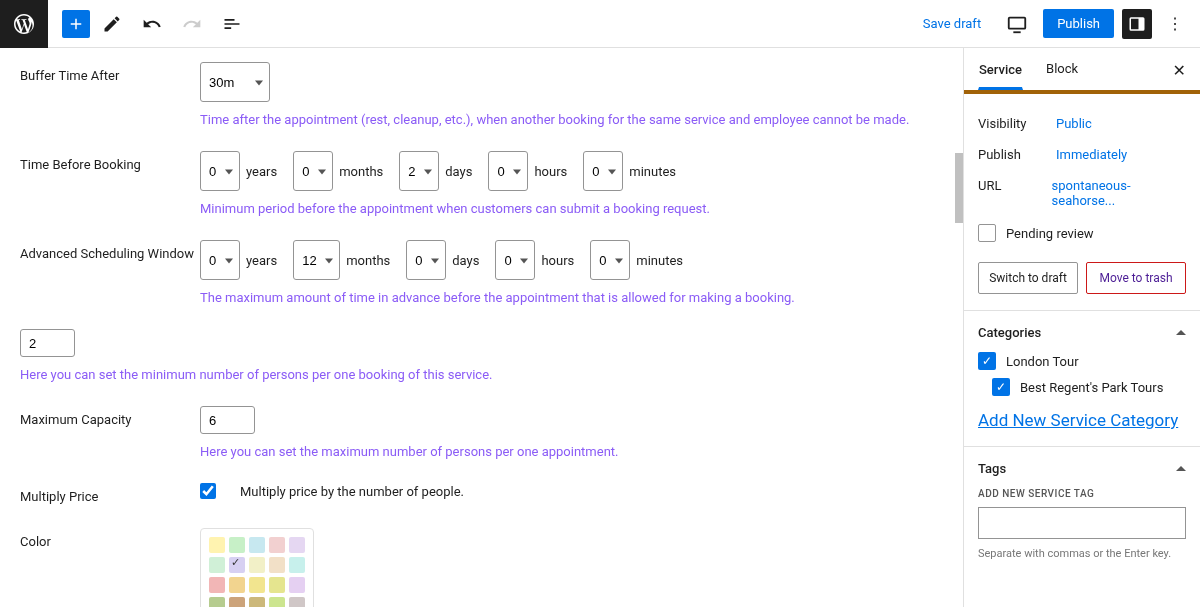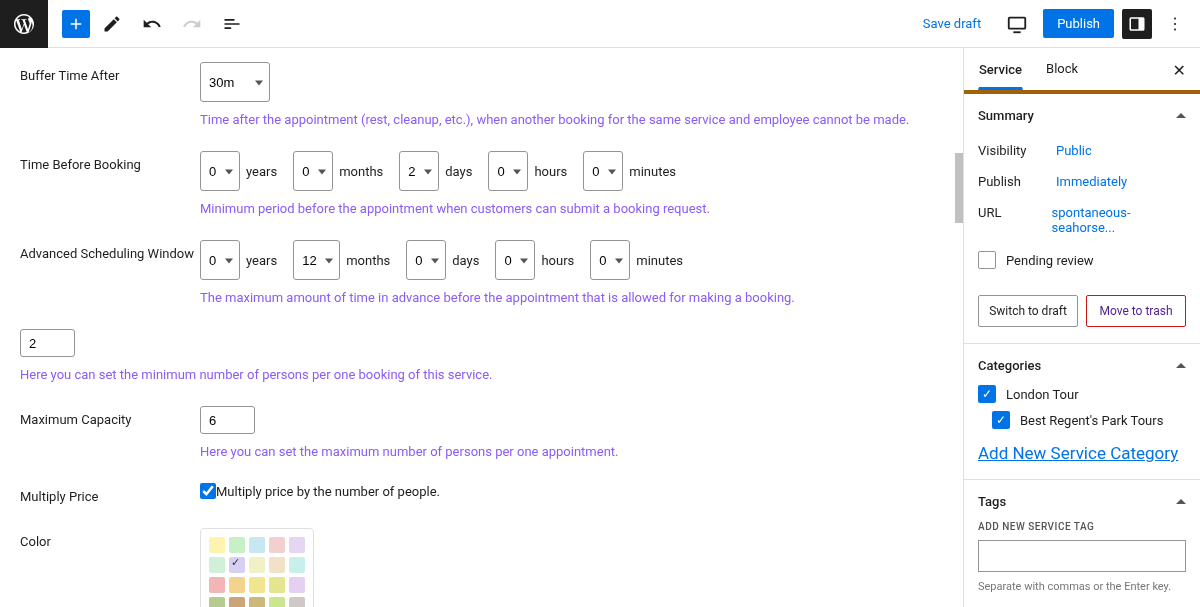--- a/index.html
+++ b/index.html
@@ -24,21 +24,21 @@
 .field-label { width: 180px; font-size: 13px; color: #1e1e1e; padding-top: 6px; }
 .field-body { flex: 1; }
 .field-controls { display: flex; align-items: center; gap: 6px; flex-wrap: wrap; }
 .sel { border: 1px solid #949494; border-radius: 3px; background: #fff; height: 40px; padding: 0 22px 0 8px; font-size: 13px; appearance: none; position: relative; }
 .sel-wrap { position: relative; display: inline-block; }
 .sel-wrap::after { content: ""; position: absolute; right: 7px; top: 50%; transform: translateY(-30%); border-left: 4px solid transparent; border-right: 4px solid transparent; border-top: 5px solid #555; pointer-events: none; }
 .unit { font-size: 13px; color: #1e1e1e; margin-right: 10px; }
 .help { font-size: 13px; color: #8b5cf6; margin-top: 10px; }
 .txt { border: 1px solid #949494; border-radius: 3px; background: #fff; height: 28px; padding: 0 8px; font-size: 13px; width: 55px; }
 .chk { width: 16px; height: 16px; accent-color: #0073e6; }
-.chk-row { display: flex; align-items: center; gap: 0; }
+.chk-row { display: flex; align-items: center; gap: 24px; }
 .palette { border: 1px solid #e0e0e0; border-radius: 4px; padding: 8px; display: inline-block; background: #fff; }
 .palette-row { display: flex; gap: 4px; margin-bottom: 4px; }
 .swatch { width: 16px; height: 16px; border-radius: 2px; cursor: pointer; position: relative; }
 .swatch.sel-sw::after { content: "✓"; position: absolute; top: -1px; left: 2px; font-size: 11px; color: #333; }
 .more-btn { text-align: center; font-size: 13px; color: #1e1e1e; padding: 4px; border: 1px solid #e0e0e0; border-radius: 2px; margin-top: 4px; cursor: pointer; background:#fafafa; }
 .scroll-thumb { position: absolute; right: 0; top: 105px; width: 8px; height: 70px; background: #c0c0c0; }
 .sidebar { width: 237px; border-left: 1px solid #e0e0e0; display: flex; flex-direction: column; overflow-y: auto; }
 .tabs { display: flex; align-items: flex-end; border-bottom: 4px solid #a16207; padding: 0 14px; height: 46px; position: relative; }
 .tab { padding: 13px 0; margin-right: 22px; font-size: 13px; cursor: pointer; color: #1e1e1e; border: 1px solid transparent; }
 .tab.active { border-bottom: 3px solid #0073e6; font-weight: 500; padding-bottom: 10px; }
@@ -46,21 +46,21 @@
 .panel { padding: 14px 14px 16px 14px; border-bottom: 1px solid #e0e0e0; }
 .panel-hd { display: flex; justify-content: space-between; align-items: center; cursor: pointer; margin-bottom: 12px; }
 .panel-title { font-weight: 500; font-size: 13px; }
 .caret-up { border-left: 5px solid transparent; border-right: 5px solid transparent; border-bottom: 5px solid #555; }
 .kv { display: flex; padding: 8px 0; font-size: 13px; }
 .kv-k { width: 78px; color: #1e1e1e; }
 .kv-v { color: #0073e6; cursor: pointer; }
 .pending { display: flex; align-items: center; gap: 10px; margin-top: 8px; font-size: 13px; }
 .pending-box { width: 18px; height: 18px; border: 1px solid #949494; border-radius: 2px; cursor: pointer; }
 .btn-row { display: flex; gap: 8px; margin-top: 20px; }
-.btn-o { flex: 1; border: 1px solid #949494; border-radius: 2px; padding: 8px 0; text-align: center; font-size: 12px; cursor: pointer; background: #fff; margin-top: 6px; }
+.btn-o { flex: 1; border: 1px solid #949494; border-radius: 2px; padding: 8px 0; text-align: center; font-size: 12px; cursor: pointer; background: #fff; }
 .btn-danger { border-color: #cc1818; color: #4c1d95; }
 .chk-line { display: flex; align-items: center; gap: 10px; font-size: 13px; margin-bottom: 8px; }
 .chk-line.indent { margin-left: 14px; }
 .chk-box { width: 18px; height: 18px; background: #0073e6; border-radius: 2px; display: flex; align-items: center; justify-content: center; color: #fff; font-size: 12px; cursor: pointer; }
 .link { color: #0073e6; text-decoration: underline; cursor: pointer; font-size: 17px; margin-top: 6px; display: inline-block; }
 .tag-label { font-size: 10px; letter-spacing: 0.5px; text-transform: uppercase; color: #555; margin-bottom: 8px; font-weight: 500; }
 .tag-input { width: 100%; border: 1px solid #949494; height: 32px; padding: 0 8px; margin-bottom: 8px; }
 .tag-help { font-size: 11px; color: #777; }
 </style>
 </head>
@@ -243,24 +243,20 @@
     </div>
 
     <div class="sidebar">
       <div class="tabs">
         <div class="tab active">Service</div>
         <div class="tab">Block</div>
         <div class="tab-close">✕</div>
       </div>
 
       <div class="panel">
-        <div class="panel-hd">
-          <span class="panel-title">Summary</span>
-          <span class="caret-up"></span>
-        </div>
         <div class="kv">
             <span class="kv-k">Visibility</span>
             <span class="kv-v">Public</span>
           </div>
         <div class="kv">
             <span class="kv-k">Publish</span>
             <span class="kv-v">Immediately</span>
           </div>
         <div class="kv">
             <span class="kv-k">URL</span>

